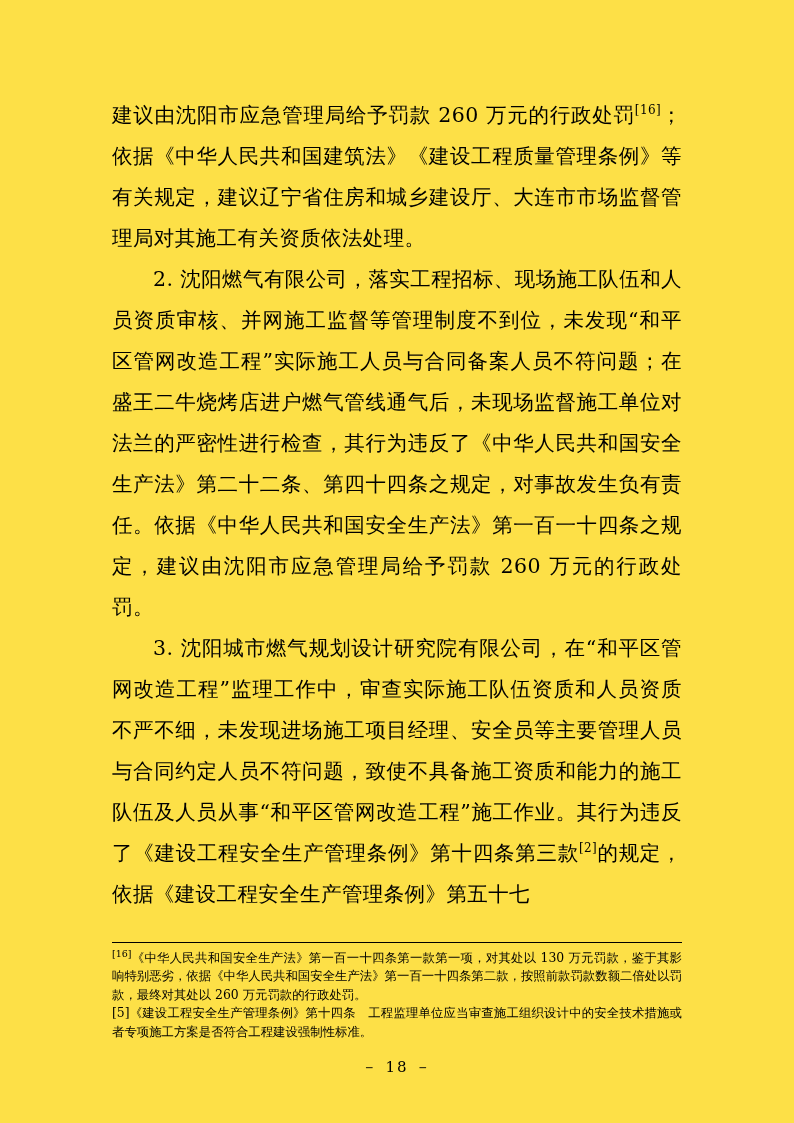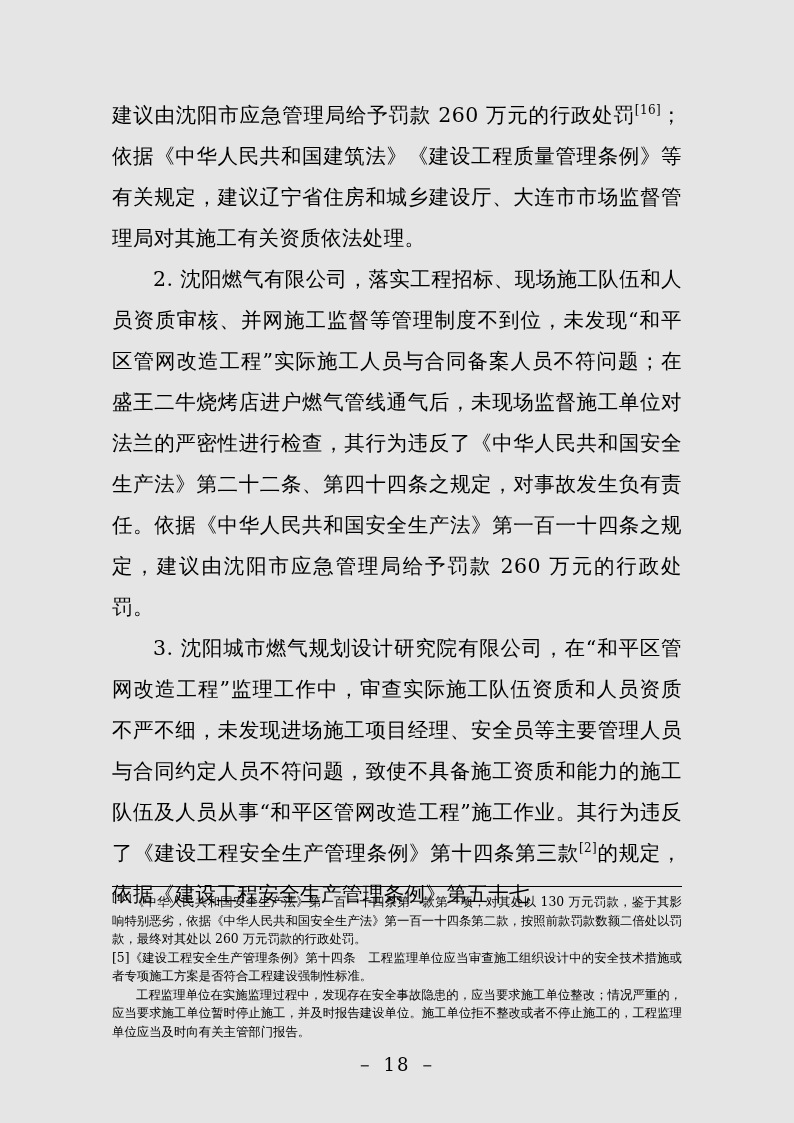--- a/index.html
+++ b/index.html
@@ -4,21 +4,21 @@
 <style>
   html, body {
     margin: 0;
     padding: 0;
     background: #ffffff;
   }
   .page {
     width: 794px;
     height: 1123px;
     position: relative;
-    background: #e5e5e5;
+    background: #fde047;
     box-sizing: border-box;
     padding: 95px 112px 40px 112px;
     font-family: "DejaVu Serif", "Liberation Serif", serif;
     color: #000000;
     overflow: hidden;
   }
   .body-text {
     font-size: 20.5px;
     line-height: 41px;
     text-align: justify;
@@ -58,21 +58,21 @@
   }
   .fn sup {
     font-size: 9.5px;
   }
   .page-number {
     position: absolute;
     bottom: 46px;
     left: 0;
     right: 0;
     text-align: center;
-    font-size: 18px;
+    font-size: 15px;
     font-family: "DejaVu Serif", "Liberation Serif", serif;
     letter-spacing: 2px;
   }
   .footnote-area {
     position: absolute;
     left: 112px;
     right: 112px;
     bottom: 82px;
   }
   .content-area {
@@ -91,18 +91,17 @@
     <p class="para">建议由沈阳市应急管理局给予罚款 260 万元的行政处罚<sup>[16]</sup>；依据《中华人民共和国建筑法》《建设工程质量管理条例》等有关规定，建议辽宁省住房和城乡建设厅、大连市市场监督管理局对其施工有关资质依法处理。</p>
     <p class="para indent">2. 沈阳燃气有限公司，落实工程招标、现场施工队伍和人员资质审核、并网施工监督等管理制度不到位，未发现“和平区管网改造工程”实际施工人员与合同备案人员不符问题；在盛王二牛烧烤店进户燃气管线通气后，未现场监督施工单位对法兰的严密性进行检查，其行为违反了《中华人民共和国安全生产法》第二十二条、第四十四条之规定，对事故发生负有责任。依据《中华人民共和国安全生产法》第一百一十四条之规定，建议由沈阳市应急管理局给予罚款 260 万元的行政处罚。</p>
     <p class="para indent">3. 沈阳城市燃气规划设计研究院有限公司，在“和平区管网改造工程”监理工作中，审查实际施工队伍资质和人员资质不严不细，未发现进场施工项目经理、安全员等主要管理人员与合同约定人员不符问题，致使不具备施工资质和能力的施工队伍及人员从事“和平区管网改造工程”施工作业。其行为违反了《建设工程安全生产管理条例》第十四条第三款<sup>[2]</sup>的规定，依据《建设工程安全生产管理条例》第五十七</p>
   </div>
 
   <div class="footnote-area">
     <hr class="footnote-rule">
     <div class="footnotes">
       <p class="fn"><sup>[16]</sup>《中华人民共和国安全生产法》第一百一十四条第一款第一项，对其处以 130 万元罚款，鉴于其影响特别恶劣，依据《中华人民共和国安全生产法》第一百一十四条第二款，按照前款罚款数额二倍处以罚款，最终对其处以 260 万元罚款的行政处罚。</p>
       <p class="fn">[5]《建设工程安全生产管理条例》第十四条　工程监理单位应当审查施工组织设计中的安全技术措施或者专项施工方案是否符合工程建设强制性标准。</p>
-      <p class="fn indent2">工程监理单位在实施监理过程中，发现存在安全事故隐患的，应当要求施工单位整改；情况严重的，应当要求施工单位暂时停止施工，并及时报告建设单位。施工单位拒不整改或者不停止施工的，工程监理单位应当及时向有关主管部门报告。</p>
     </div>
   </div>
 
   <div class="page-number">－ 18 －</div>
 </div>
 
 </body></html>

